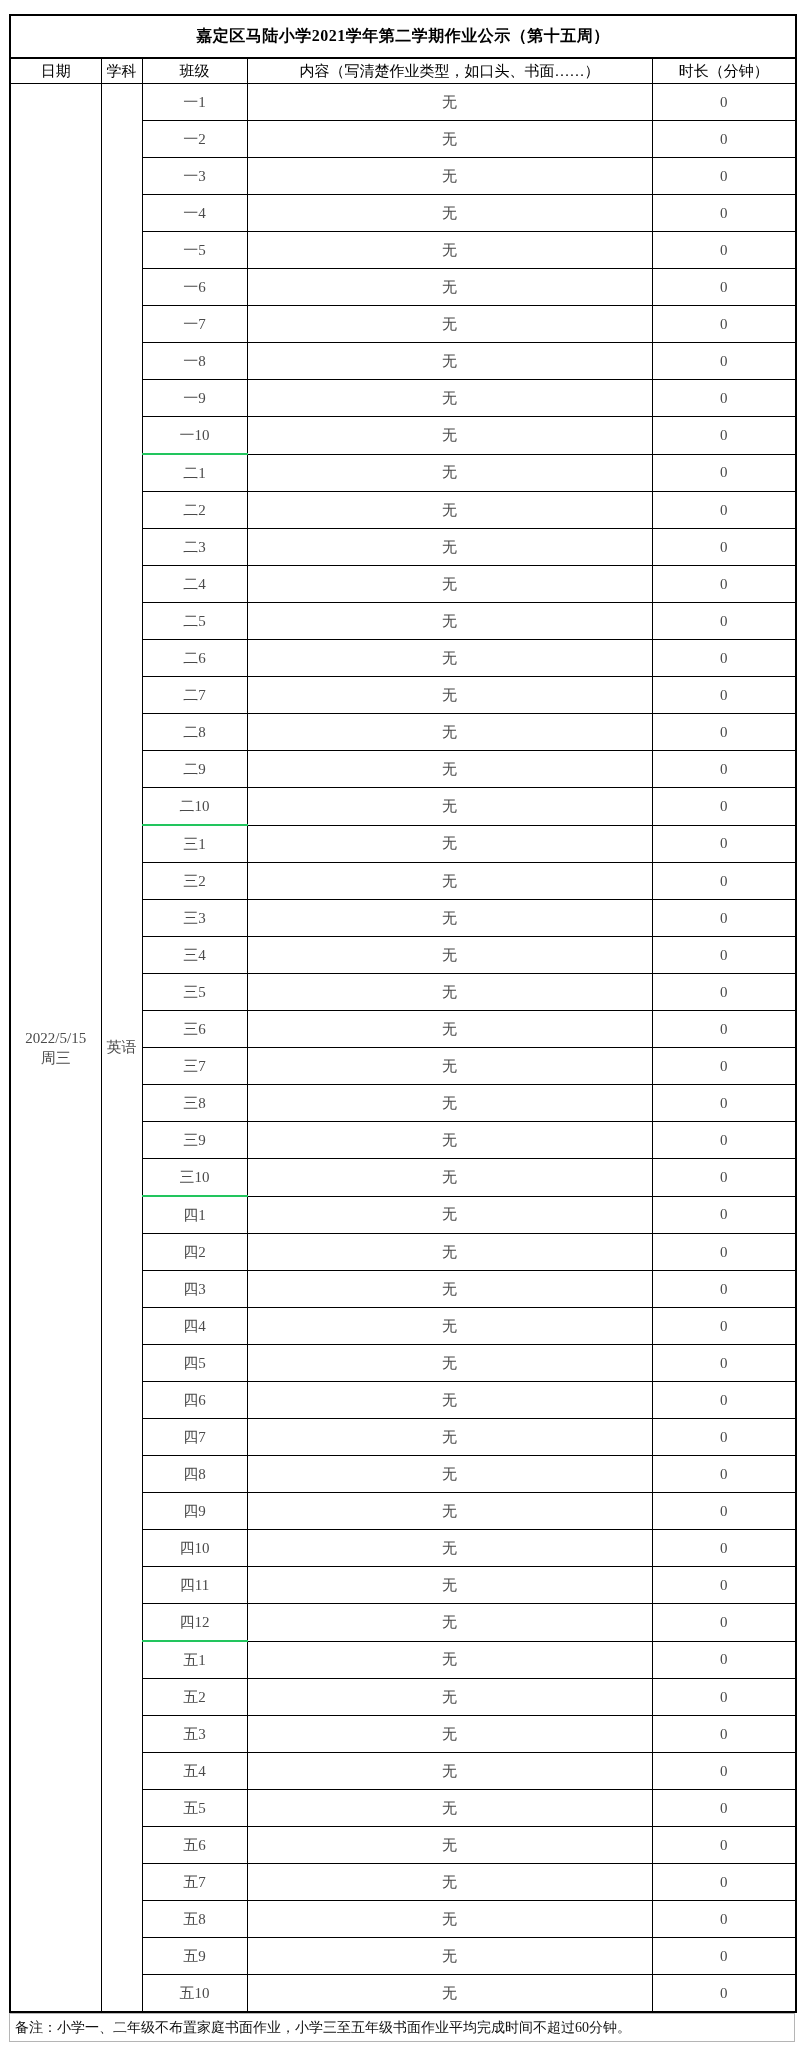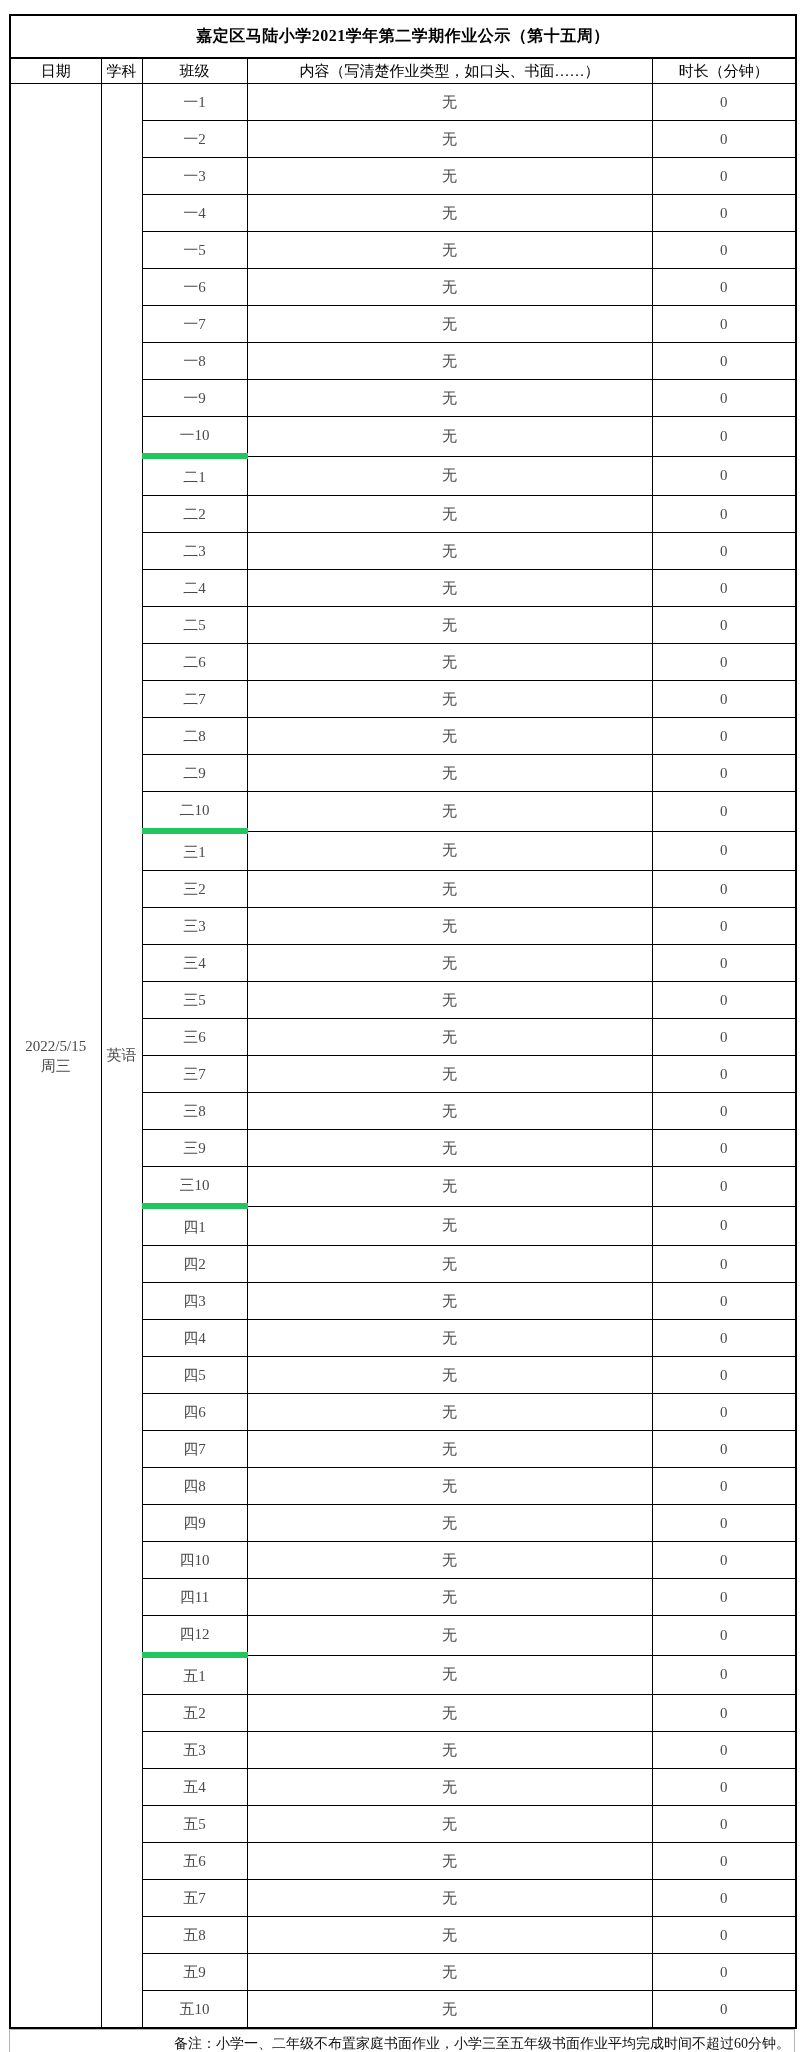--- a/index.html
+++ b/index.html
@@ -50,30 +50,30 @@
     font-size: 14px;
     line-height: 20px;
     color: #4a4a4a;
   }
   td.subject-cell {
     font-size: 15px;
     color: #4a4a4a;
     margin-left: 8px;
   }
   td.class-cell.grade-end {
-    border-bottom: 6px solid #22c55e;
+    border-bottom: 2px solid #22c55e;
   }
   .note-bar {
     box-sizing: border-box;
     width: 786px;
     min-height: 28px;
     border: 1px solid #b5b5b5;
     font-size: 14px;
     color: #111111;
-    text-align: right;
+    text-align: left;
     padding: 4px 4px 4px 5px;
     line-height: 19px;
   }
 </style>
 </head>
 <body>
 
 <div class="page">
   <table class="homework">
     <colgroup>

